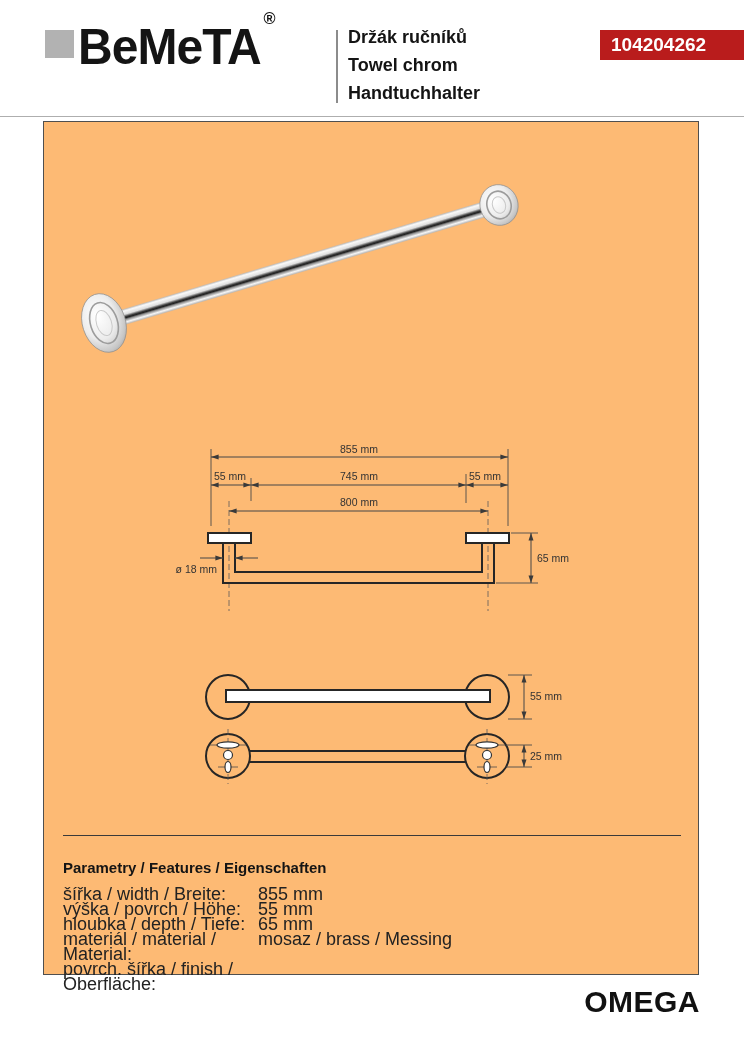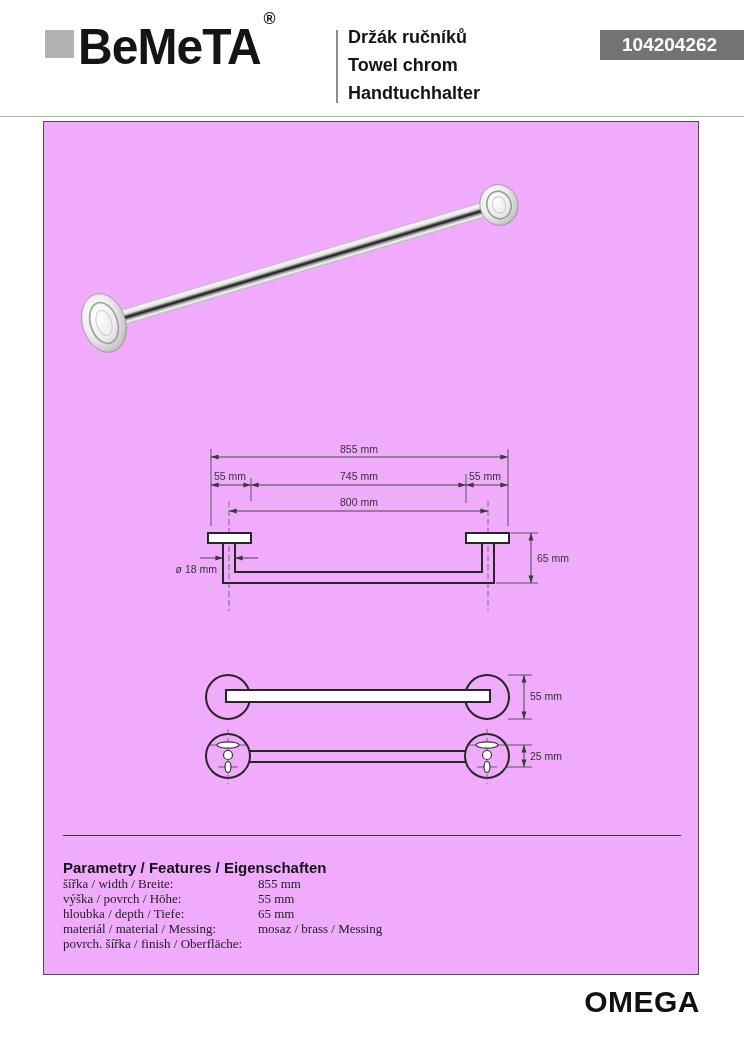--- a/index.html
+++ b/index.html
@@ -6,33 +6,33 @@
   body{width:744px;height:1053px;position:relative;overflow:hidden;
        font-family:"Liberation Sans",sans-serif;color:#1a1a1a;}
 
   
   .logo-square{position:absolute;left:45px;top:30px;width:29px;height:28px;background:#b2b2b2;}
   .brand{position:absolute;left:78px;top:22px;font-size:50px;font-weight:700;
          letter-spacing:-1px;line-height:1;color:#141414;transform:scaleX(.96);transform-origin:left top;}
   .brand sup{font-size:17px;font-weight:700;position:relative;top:-22px;left:3px;}
   .header-vdiv{position:absolute;left:336px;top:30px;width:2px;height:73px;background:#8c8c8c;}
   .titles{position:absolute;left:348px;top:23px;font-size:18px;font-weight:700;line-height:28px;color:#141414;}
-  .code-badge{position:absolute;left:600px;top:30px;width:144px;height:30px;background:#737373;
-              color:#fff;font-size:19px;font-weight:700;line-height:30px;padding-left:22px;box-sizing:border-box;}
+  .code-badge{position:absolute;left:600px;top:30px;width:144px;height:30px;background:#b91c1c;
+              color:#fff;font-size:19px;font-weight:700;line-height:30px;padding-left:11px;box-sizing:border-box;}
   .header-rule{position:absolute;left:0;top:116px;width:744px;height:1px;background:#aeaeae;}
 
   
   .main-box{position:absolute;left:43px;top:121px;width:654px;height:852px;
-            border:1.5px solid #4f4f4f;background:#f0abfc;}
+            border:1.5px solid #4f4f4f;background:#fdba74;}
   .main-box svg{position:absolute;left:0;top:0;}
 
   
   .params{position:absolute;left:19px;top:713px;width:618px;border-top:1px solid #3a3a3a;}
   .params-title{margin-top:23px;font-size:15px;font-weight:700;color:#141414;}
-  .params-rows{font-size:13px;color:#222;font-family:Liberation Serif, serif;}
+  .params-rows{margin-top:11px;font-size:18px;color:#222;}
   .param-row{display:flex;line-height:15px;}
   .param-label{width:195px;}
   .param-value{flex:1;}
 
   
   .series{position:absolute;right:44px;top:987px;font-size:30px;font-weight:700;
           letter-spacing:.5px;color:#111;line-height:1;}
 
   
   .part{stroke:#262626;stroke-width:2;fill:none;}
@@ -189,21 +189,21 @@
         </div>
         <div class="param-row">
           <div class="param-label">výška / povrch / Höhe:</div>
           <div class="param-value">55 mm</div>
         </div>
         <div class="param-row">
           <div class="param-label">hloubka / depth / Tiefe:</div>
           <div class="param-value">65 mm</div>
         </div>
         <div class="param-row">
-          <div class="param-label">materiál / material / Messing:</div>
+          <div class="param-label">materiál / material / Material:</div>
           <div class="param-value">mosaz / brass / Messing</div>
         </div>
         <div class="param-row">
           <div class="param-label">povrch. šířka / finish / Oberfläche:</div>
         </div>
       </div>
     </div>
   </div>
 
   <div class="series">OMEGA</div>

